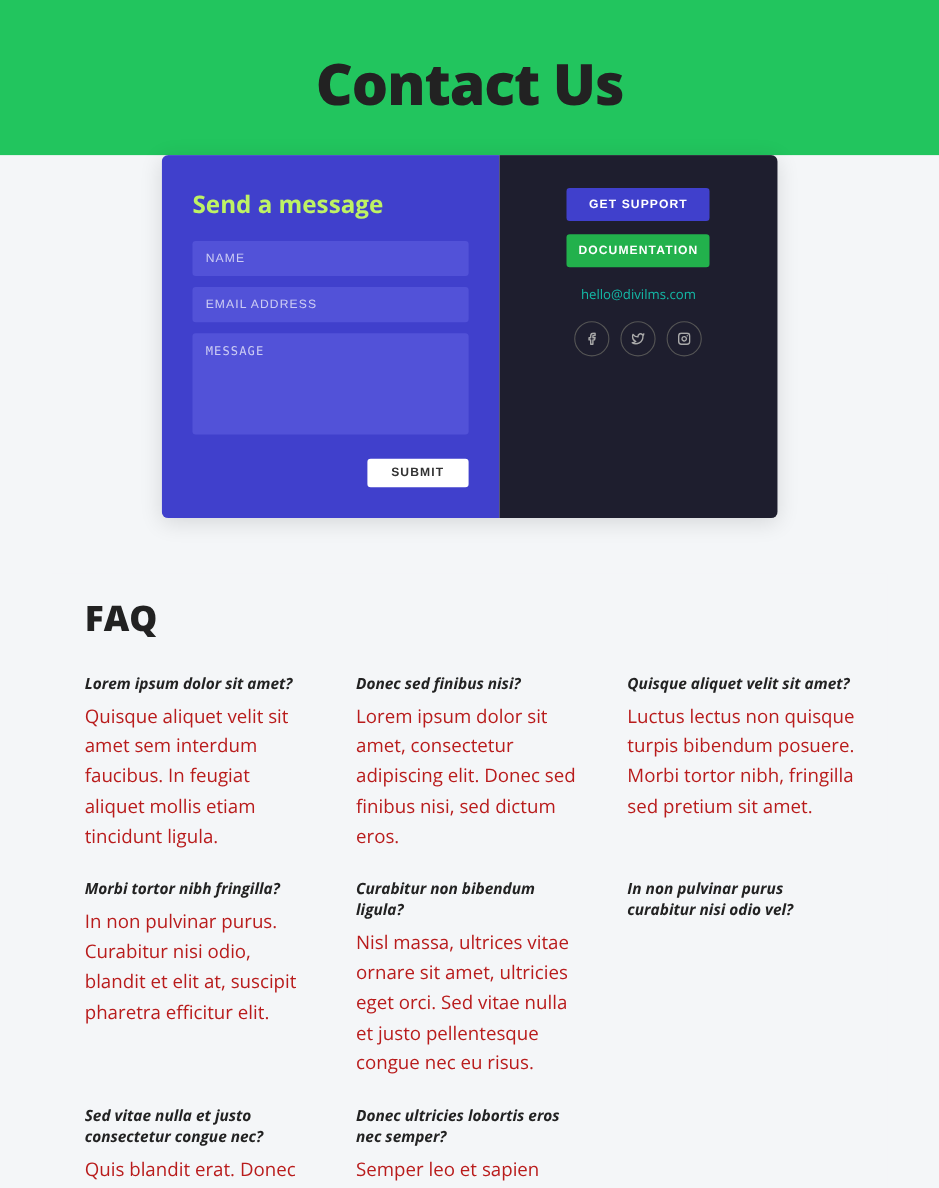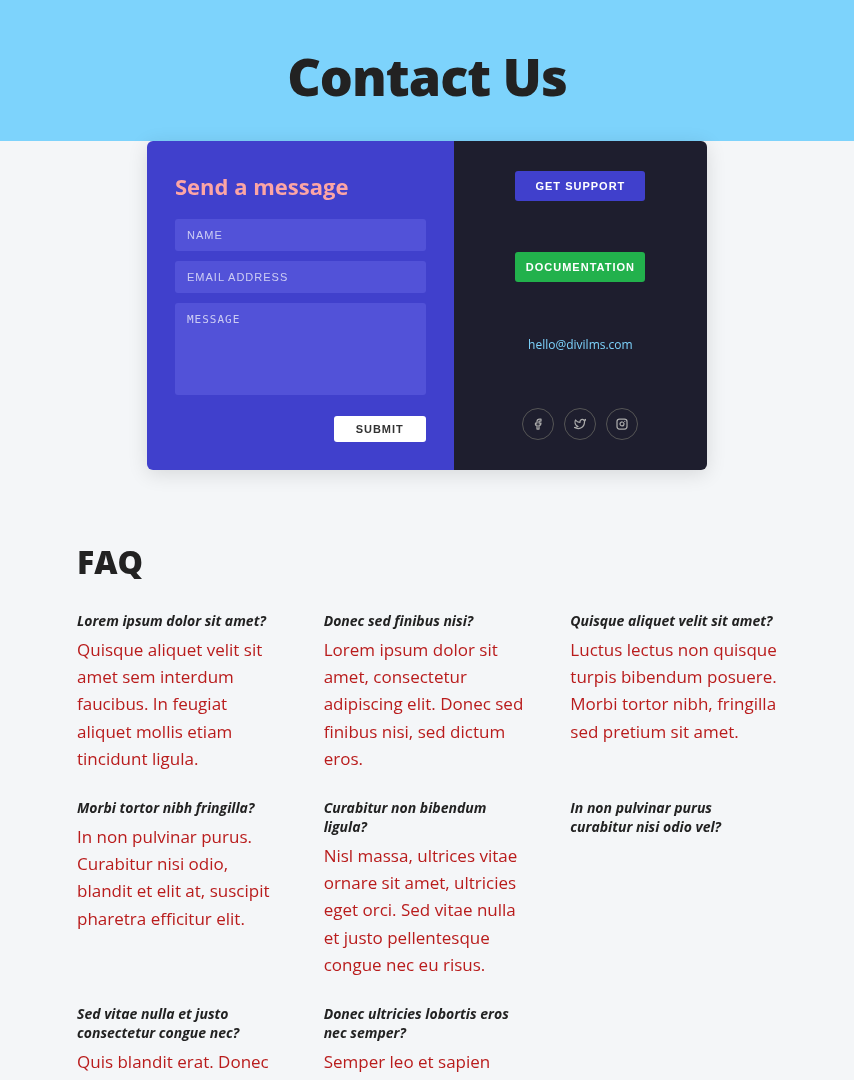--- a/index.html
+++ b/index.html
@@ -4,21 +4,21 @@
   <style>
     * { box-sizing: border-box; margin: 0; padding: 0; }
     body {
       font-family: 'Open Sans', Arial, sans-serif;
       background: #f4f6f8;
       color: #333;
     }
 
     
     .page-title-section {
-      background: #7dd3fc;
+      background: #22c55e;
       text-align: center;
       padding: 40px 20px 30px;
     }
     .page-title {
       font-size: 52px;
       font-weight: 800;
       color: #222;
       letter-spacing: -1px;
     }
 
@@ -30,21 +30,21 @@
       overflow: hidden;
       display: flex;
       box-shadow: 0 4px 20px rgba(0,0,0,0.12);
     }
     .contact-form-panel {
       background: #4040cc;
       padding: 30px 28px 28px;
       flex: 1.1;
     }
     .contact-form-title {
-      color: #fca5a5;
+      color: #bef264;
       font-size: 22px;
       font-weight: 700;
       margin-bottom: 18px;
     }
     .contact-form-panel input,
     .contact-form-panel textarea {
       width: 100%;
       background: #5252d8;
       border: none;
       border-radius: 3px;
@@ -83,21 +83,21 @@
       text-transform: uppercase;
       cursor: pointer;
     }
     .contact-info-panel {
       background: #1e1e2e;
       padding: 30px 24px;
       flex: 0.9;
       display: flex;
       flex-direction: column;
       align-items: center;
-      justify-content: space-between;
+      justify-content: flex-start;
       gap: 12px;
     }
     .info-btn {
       width: 130px;
       padding: 9px 10px;
       border-radius: 3px;
       font-size: 11px;
       font-weight: 700;
       letter-spacing: 1px;
       text-transform: uppercase;
@@ -107,21 +107,21 @@
     }
     .btn-support {
       background: #4040cc;
       color: #fff;
     }
     .btn-docs {
       background: #22b14c;
       color: #fff;
     }
     .contact-email {
-      color: #7dd3fc;
+      color: #14b8a6;
       font-size: 12px;
       margin-top: 4px;
     }
     .social-icons {
       display: flex;
       gap: 10px;
       margin-top: 4px;
     }
     .social-icon {
       width: 32px;

